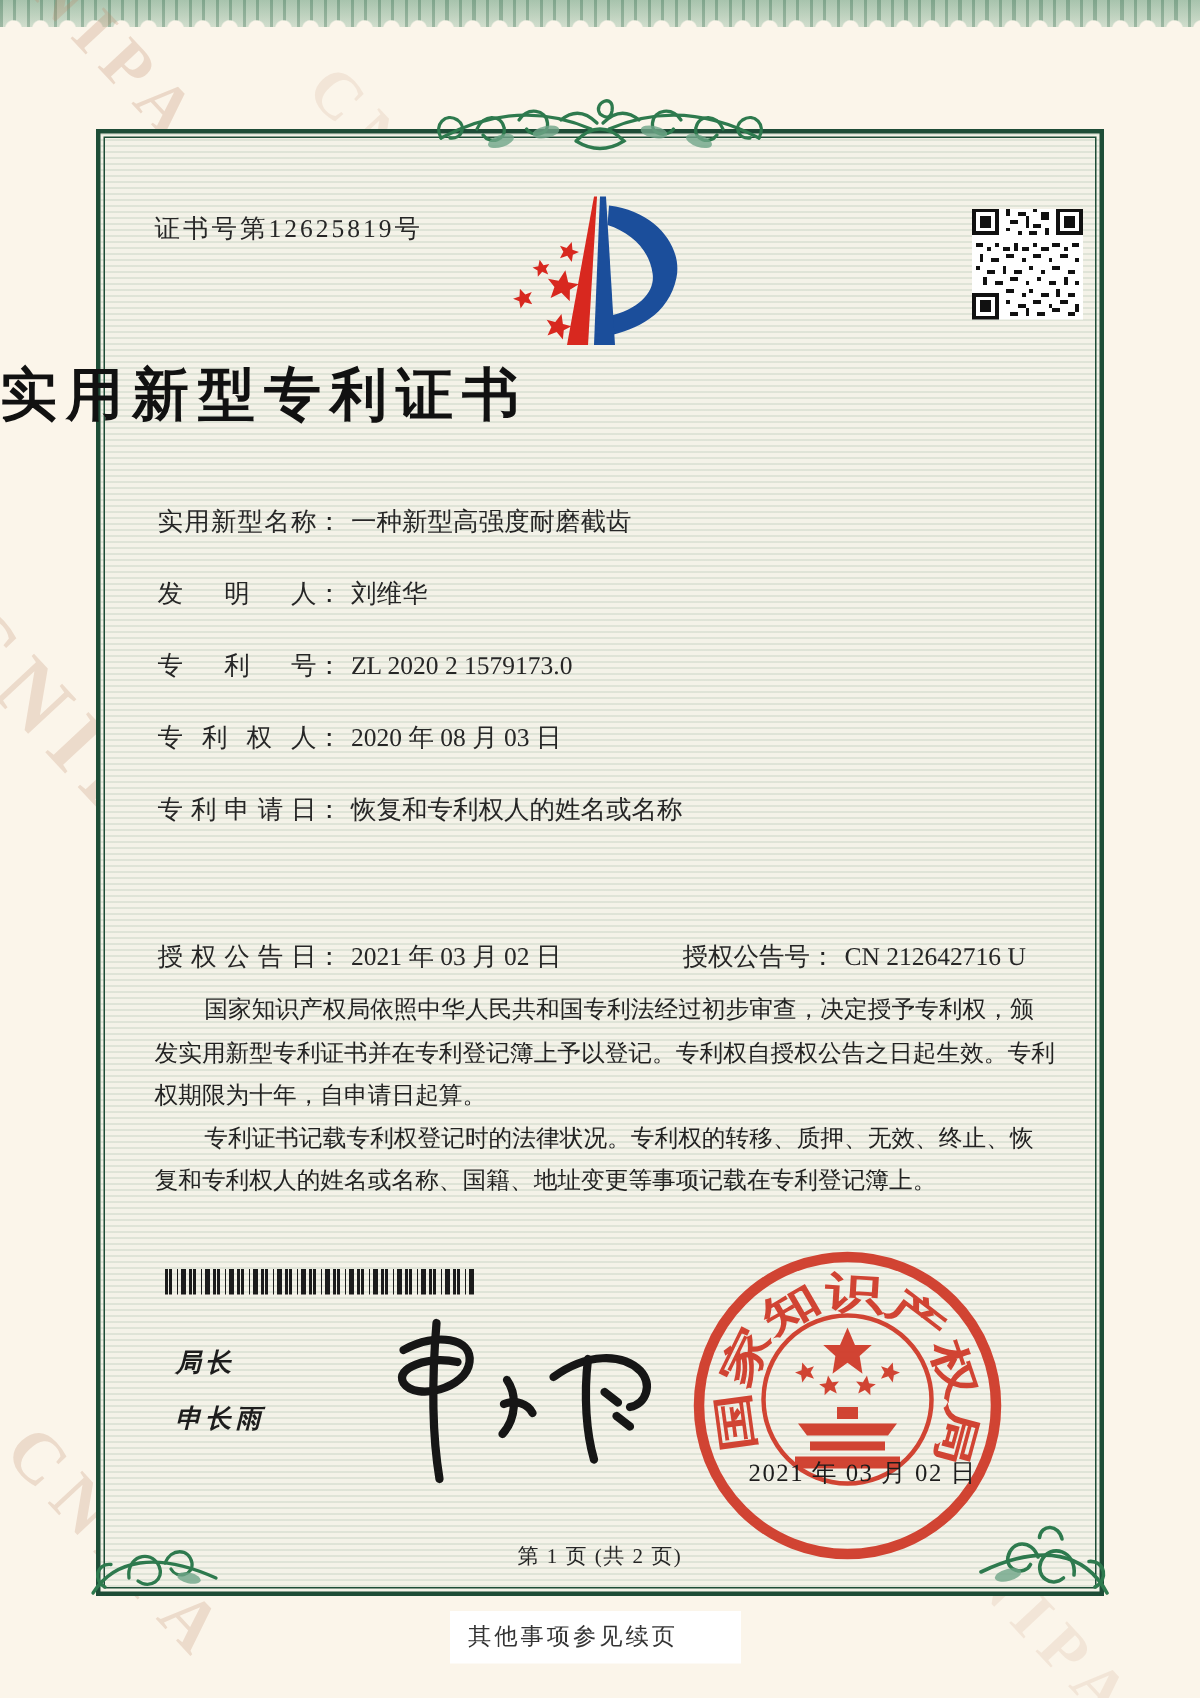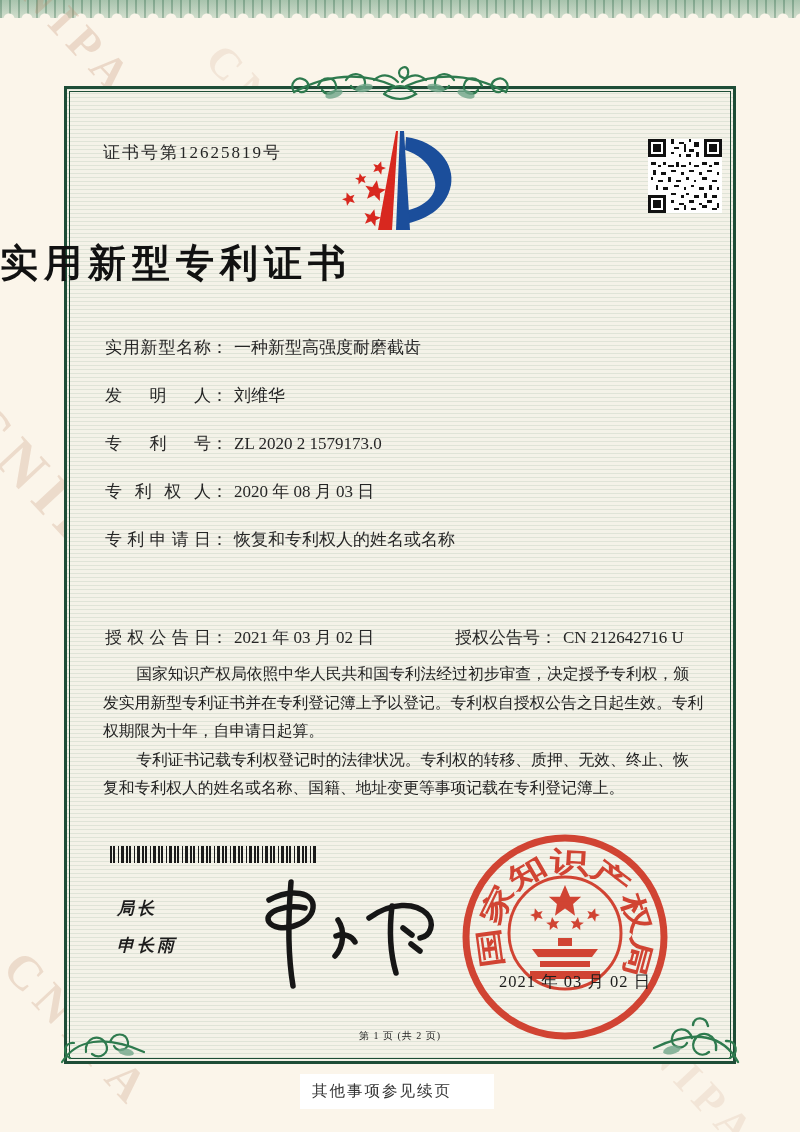--- a/index.html
+++ b/index.html
@@ -47,21 +47,21 @@
   .paras p{margin:0;text-indent:2.1em;}
   .barcode{left:110px;top:846px;width:207px;height:17px;
     background:repeating-linear-gradient(90deg,#1b1b1b 0 2px,rgba(0,0,0,0) 2px 3px,#1b1b1b 3px 5px,
       rgba(0,0,0,0) 5px 8px,#1b1b1b 8px 9px,rgba(0,0,0,0) 9px 11px,#1b1b1b 11px 14px,rgba(0,0,0,0) 14px 16px);}
   .officer{left:117px;top:897px;font-family:"Liberation Sans","DejaVu Sans",sans-serif;
            font-weight:bold;font-size:17px;letter-spacing:3px;color:#1d1d1d;font-style:italic;}
   .officer div{margin-bottom:14px;}
   .sig{left:243px;top:876px;}
   .seal{left:458px;top:830px;z-index:4;opacity:.93;}
   .sealdate{left:499px;top:971px;z-index:5;font-size:16.5px;letter-spacing:1px;color:#1c1c1c;}
-  .pageno{left:0;right:0;top:1029px;text-align:center;font-size:10px;letter-spacing:1px;}
+  .pageno{left:0;right:0;top:1029px;text-align:center;font-size:14px;letter-spacing:1px;}
   .cont{left:300px;top:1074px;width:170px;padding:7px 12px;background:#ffffff;text-align:left;
         font-size:15.5px;letter-spacing:2px;color:#333;z-index:3;}
   svg{display:block;}
 </style>
 </head>
 <body>
 
 <div class="page">
 
   <div class="lace"></div>

